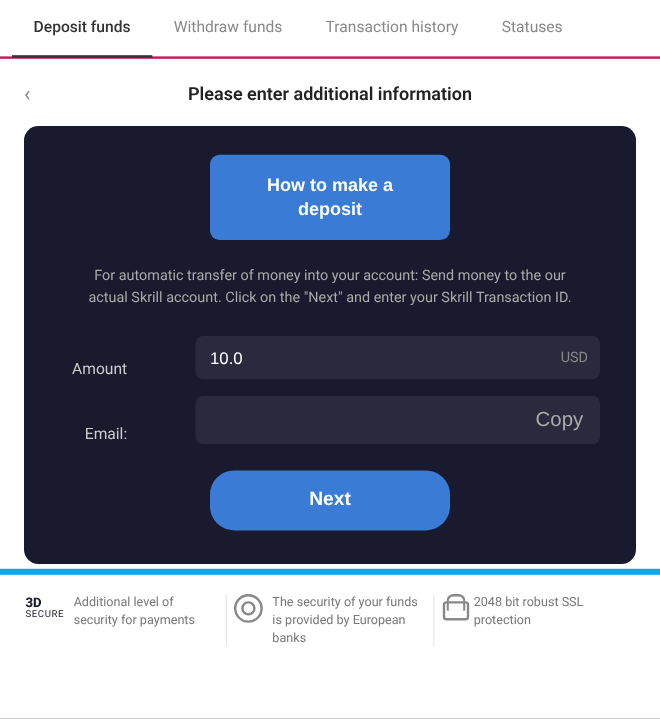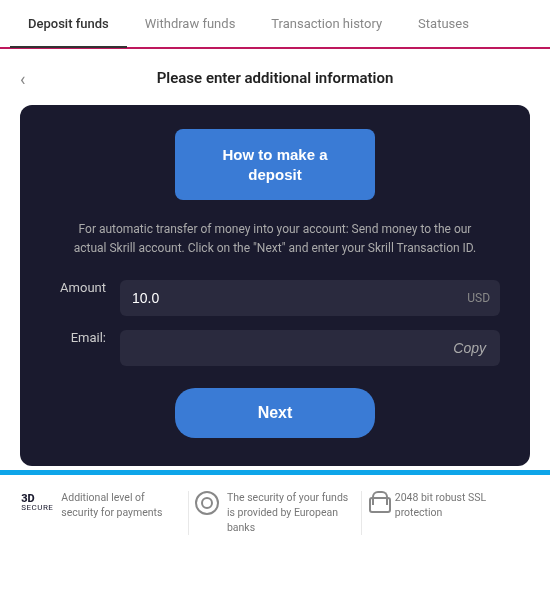--- a/index.html
+++ b/index.html
@@ -89,22 +89,23 @@
       font-size: 12px;
       color: #aaa;
       text-align: center;
       line-height: 1.6;
       margin-bottom: 22px;
       padding: 0 20px;
     }
 
     .form-row {
       display: flex;
-      align-items: flex-start;
+      align-items: flex-end;
       margin-bottom: 14px;
+      gap: 43px;
     }
     .form-label {
       color: #ccc;
       font-size: 13px;
       width: 70px;
       flex-shrink: 0;
       text-align: right;
       padding-right: 14px;
     }
     .input-group {
@@ -127,24 +128,23 @@
     }
     .input-suffix {
       color: #888;
       font-size: 12px;
       padding: 0 10px;
     }
     .copy-btn {
       background: transparent;
       border: none;
       color: #aaa;
-      font-size: 14px;
+      font-size: 17px;
       padding: 10px 14px;
       cursor: pointer;
-      font-style: italic;
     }
 
     .next-btn {
       display: block;
       background: #3a7bd5;
       color: #fff;
       border: none;
       border-radius: 20px;
       padding: 16px;
       font-size: 16px;

